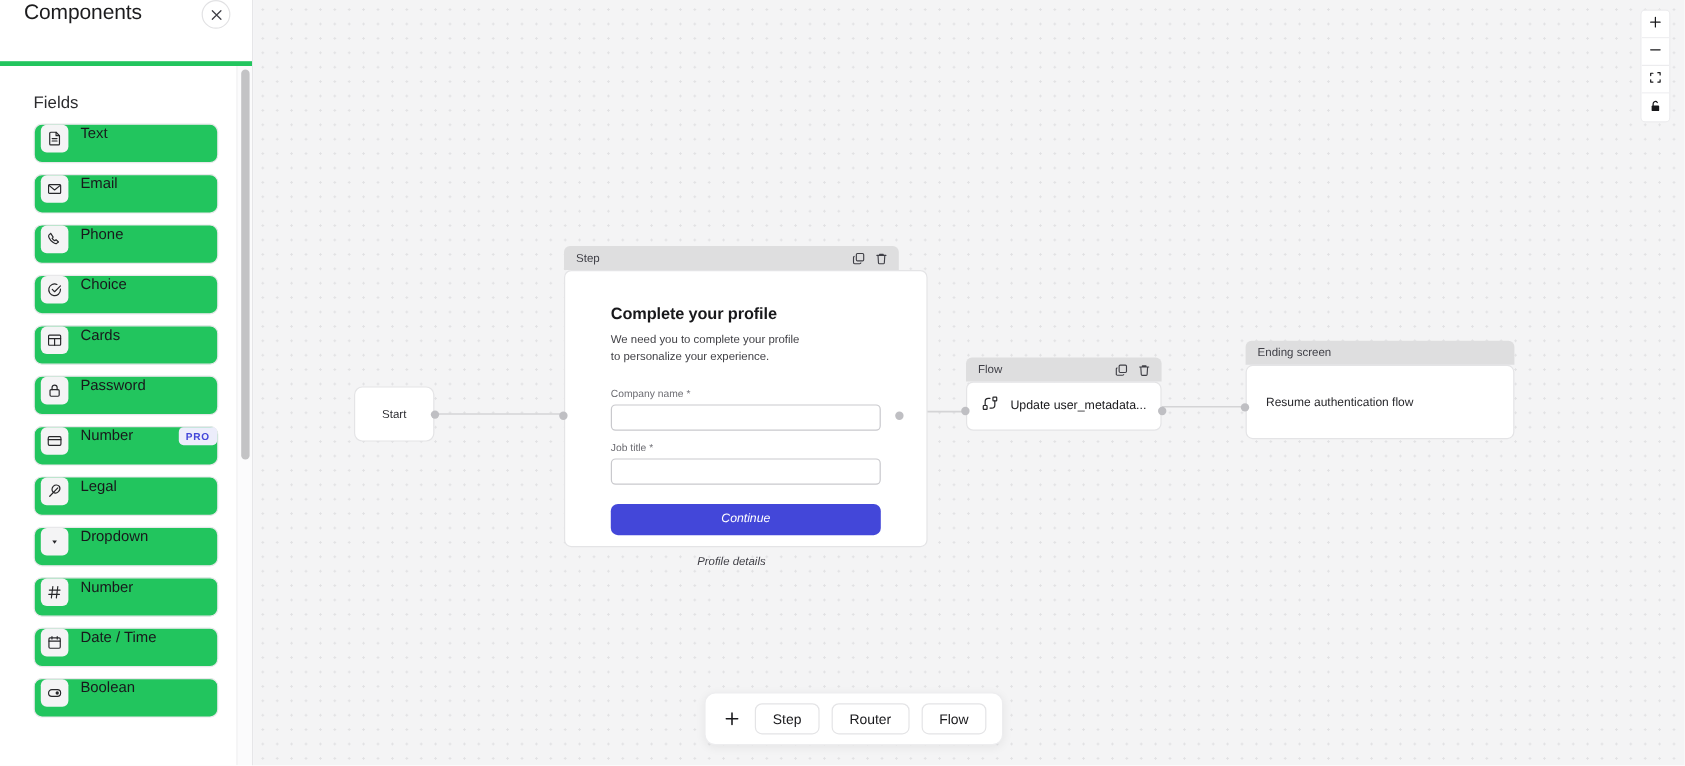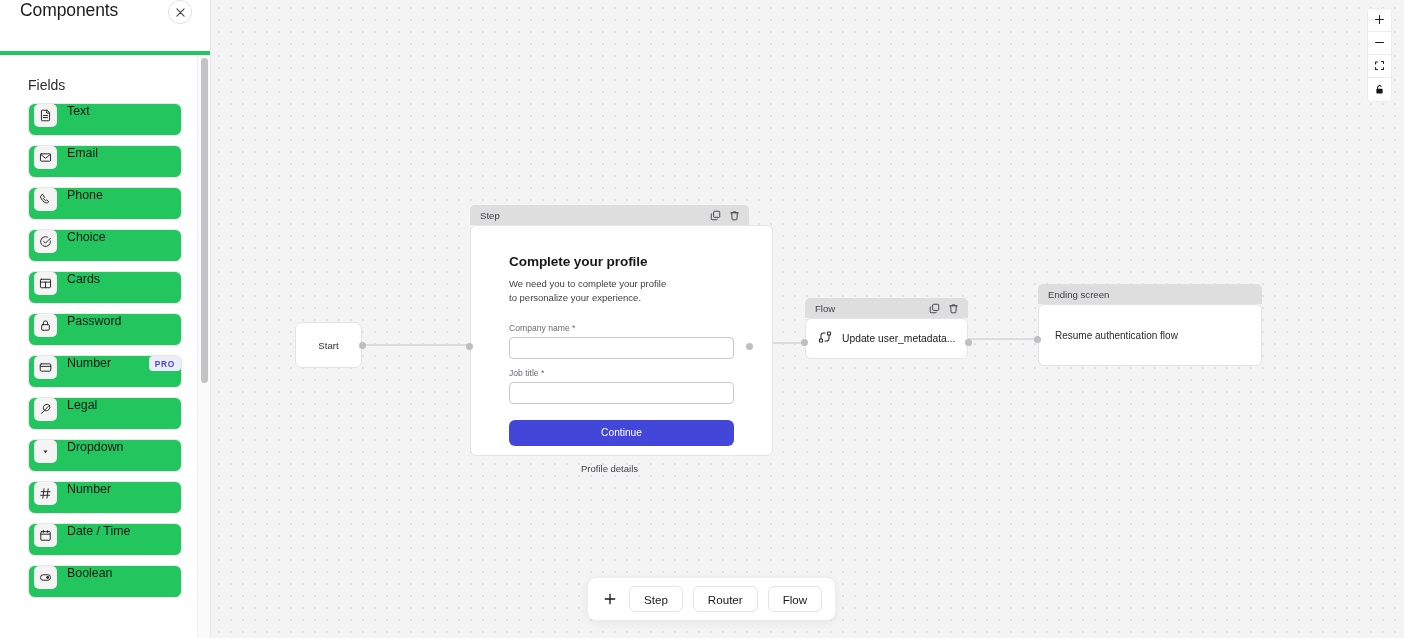--- a/index.html
+++ b/index.html
@@ -224,30 +224,32 @@
     width: 100%;
     background: #4347d9;
     border: none;
     border-radius: 6px;
     color: #ffffff;
     font-size: 10.2px;
     font-family: "Liberation Sans", sans-serif;
     font-weight: 400;
     cursor: pointer;
     margin-top: 7px;
+    font-style: italic;
   }
   #node-step .handle.left { left: -4px; top: 138px; margin-top: 0; }
   #node-step .handle.right { right: -4px; top: 138px; margin-top: 0; }
   .node-caption {
     position: absolute;
     top: 258px;
     width: 279px;
     text-align: center;
     font-size: 9.5px;
     color: #3f3f46;
+    font-style: italic;
   }
 
   
   #node-flow { left: 594px; top: 298px; width: 163px; }
   #node-flow .node-body {
     width: 163px; height: 41px;
     display: flex; align-items: center;
     gap: 10px;
     padding: 0 12px;
   }

